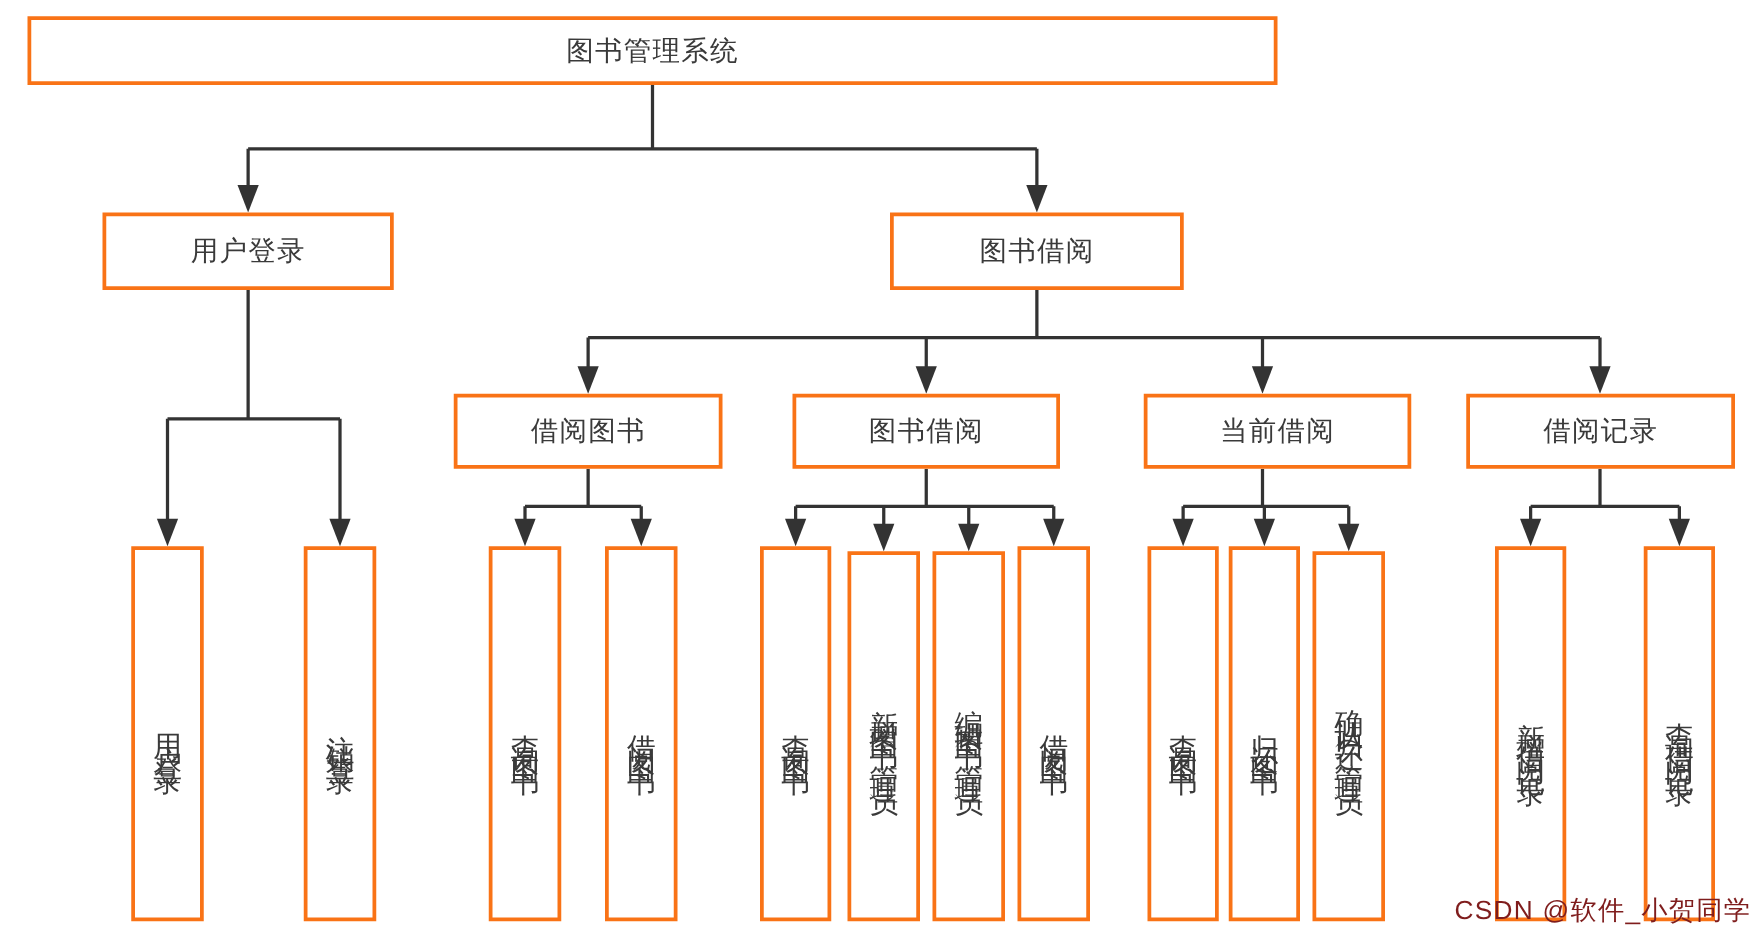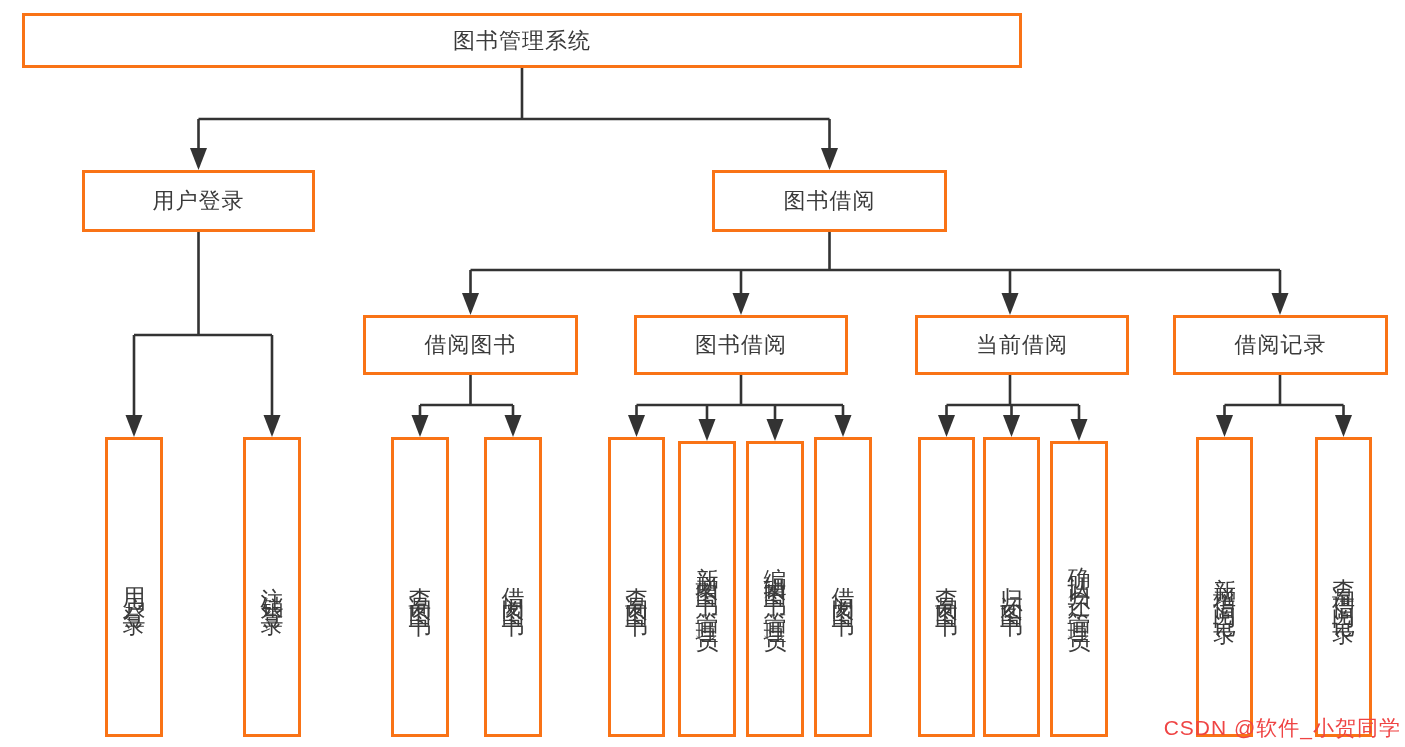--- a/index.html
+++ b/index.html
@@ -13,21 +13,21 @@
   }
   .hbox{font-size:22px;letter-spacing:1px;color:#3a3a3a;}
   .vbox{z-index:2;}
   .vbox span{
     writing-mode:vertical-rl;font-size:23px;letter-spacing:9px;color:#3a3a3a;line-height:1;
   }
   #connectors{position:absolute;left:0;top:0;z-index:1;}
   #connectors path.wire{stroke:#333333;stroke-width:2.6;fill:none;}
   #connectors path.head{fill:#333333;stroke:none;}
   .watermark{
-    position:absolute;right:4px;bottom:5px;z-index:3;font-size:21px;color:#ef4444;
+    position:absolute;right:4px;bottom:5px;z-index:3;font-size:21px;color:#7f1d1d;
     letter-spacing:1px;white-space:nowrap;
   }
 </style>
 </head>
 <body>
 
 <svg id="connectors" width="1405" height="747" viewBox="0 0 1405 747">
 
   <path class="wire" d="M522 68 V119 M198.5 119 H829.5 M198.5 119 V162 M829.5 119 V162"></path>
   <path class="head" d="M190 148 L207 148 L198.5 170 Z"></path>

